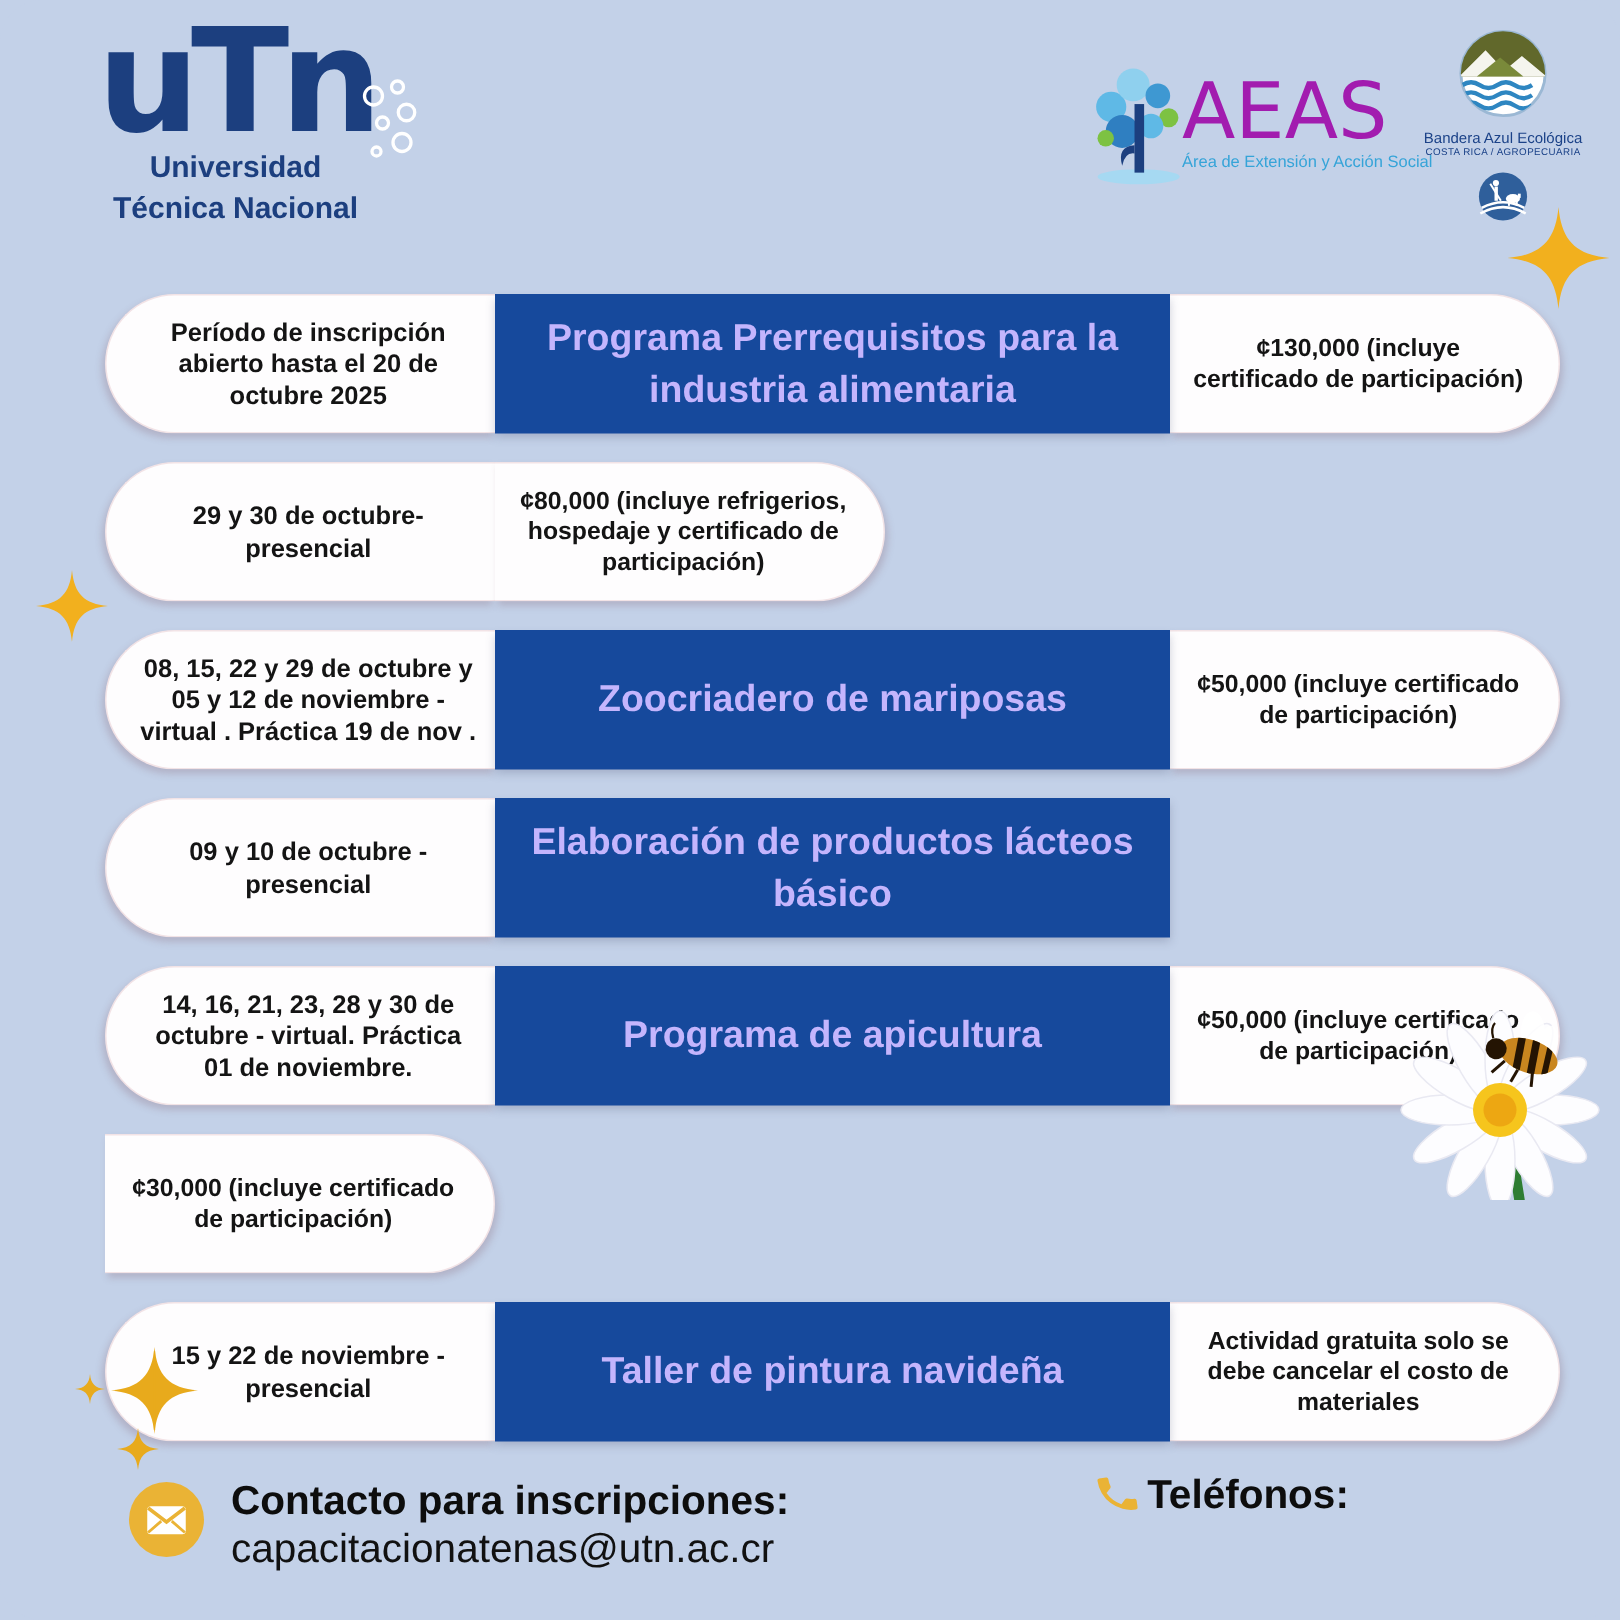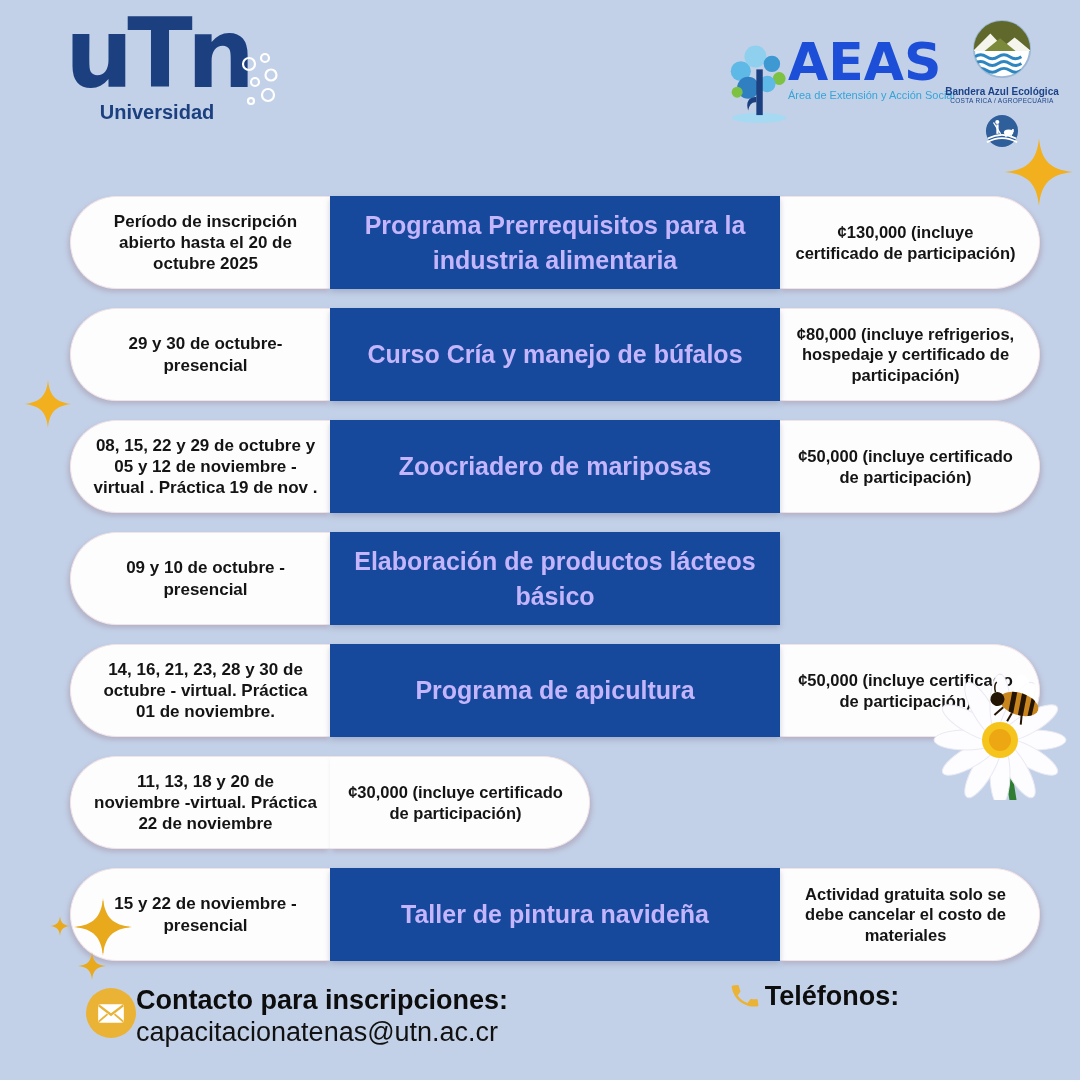--- a/index.html
+++ b/index.html
@@ -16,25 +16,25 @@
   .utn-word{font-family:"DejaVu Sans",sans-serif;font-size:96px;font-weight:bold;line-height:.92;letter-spacing:-6px;}
   .utn-name{font-size:20px;font-weight:bold;line-height:1.22;margin-top:2px;}
   .utn-bubbles{position:absolute;left:188px;top:42px;}
 
   .main-title{position:absolute;left:330px;top:18px;width:430px;text-align:center;
     color:#0c0c0c;font-weight:bold;font-size:33px;line-height:1.4;}
 
   .aeas{position:absolute;left:728px;top:36px;width:218px;}
   .aeas-tree{position:absolute;left:0;top:4px;}
   .aeas-text{margin-left:60px;}
-  .aeas-acronym{font-family:"DejaVu Sans",sans-serif;font-size:52px;font-weight:bold;color:#1d4ed8;line-height:1;}
+  .aeas-acronym{font-family:"DejaVu Sans",sans-serif;font-size:52px;font-weight:normal;color:#a21caf;line-height:1;margin-top:13px;}
   .aeas-sub{font-size:11px;color:#35a4d8;white-space:nowrap;margin-top:1px;}
 
   .bandera{position:absolute;left:942px;top:18px;width:120px;text-align:center;color:#1b4288;}
-  .bandera-l1{font-size:10px;font-weight:bold;margin-top:2px;white-space:nowrap;}
+  .bandera-l1{font-size:10px;font-weight:normal;margin-top:2px;white-space:nowrap;}
   .bandera-l2{font-size:6.5px;letter-spacing:.3px;}
 
   .farm-logo{position:absolute;left:985px;top:114px;}
 
   
   .rows{position:absolute;left:70px;top:196px;width:970px;display:flex;flex-direction:column;gap:19px;}
   .row{display:flex;height:93px;}
   .pill{background:#fefdfe;display:flex;align-items:center;justify-content:center;
     text-align:center;box-sizing:border-box;color:#141414;font-weight:bold;
     border:1px solid #f2e3e6;}
@@ -42,21 +42,21 @@
     padding:4px 12px 4px 22px;font-size:17px;line-height:1.25;
     box-shadow:-2px 3px 5px rgba(140,110,125,.30);}
   .course-box{width:450px;background:#16499c;color:#c4b5fd;display:flex;align-items:center;
     justify-content:center;text-align:center;font-weight:bold;font-size:25px;line-height:1.4;
     padding:0 18px;box-sizing:border-box;box-shadow:0 3px 6px rgba(80,85,120,.28);z-index:2;}
   .pill-right{width:260px;border-radius:0 48px 48px 0;border-left:none;
     padding:4px 22px 4px 14px;font-size:16.5px;line-height:1.25;
     box-shadow:2px 3px 5px rgba(140,110,125,.30);}
 
   
-  .contact{position:absolute;left:86px;top:984px;display:flex;align-items:flex-start;}
+  .contact{position:absolute;left:86px;top:984px;display:flex;align-items:flex-start;gap:18px;}
   .mail-badge{width:50px;height:50px;border-radius:50%;background:#eab335;display:flex;
     align-items:center;justify-content:center;margin-top:4px;flex:none;}
   .contact-label{font-size:27px;font-weight:bold;color:#0d0d0d;line-height:1.2;}
   .contact-email{font-size:27px;color:#111;line-height:1.25;}
 
   .phones{position:absolute;left:588px;top:980px;width:452px;text-align:center;color:#0d0d0d;}
   .phones-head{display:flex;align-items:center;justify-content:center;gap:4px;}
   .phones-label{font-size:27px;font-weight:bold;}
   .phones-numbers{font-size:27px;margin-top:1px;}
 
@@ -65,20 +65,21 @@
   .bee-daisy{position:absolute;left:922px;top:660px;z-index:5;}
 </style>
 </head>
 <body>
 
 <div class="poster">
 
   <div class="utn">
     <div class="utn-word">uTn</div>
     <div class="utn-name">Universidad</div>
+    <div class="utn-name">Técnica Nacional</div>
     <svg class="utn-bubbles" width="42" height="58" viewBox="0 0 42 58">
       <g fill="none" stroke="#ffffff" stroke-width="2.2">
         <circle cx="9" cy="12" r="6"></circle>
         <circle cx="25" cy="6" r="4"></circle>
         <circle cx="31" cy="23" r="5.5"></circle>
         <circle cx="15" cy="30" r="4"></circle>
         <circle cx="28" cy="43" r="6"></circle>
         <circle cx="11" cy="49" r="3"></circle>
       </g>
     </svg>
@@ -143,39 +144,37 @@
   </svg>
 
   <div class="rows">
     <div class="row">
       <div class="pill pill-left">Período de inscripción abierto hasta el 20 de octubre 2025</div>
       <div class="course-box">Programa Prerrequisitos para la industria alimentaria</div>
       <div class="pill pill-right">¢130,000 (incluye certificado de participación)</div>
     </div>
     <div class="row">
       <div class="pill pill-left">29 y 30 de octubre- presencial</div>
-      <div class="course-box">Curso Cría y manejo de búfalos</div>
       <div class="pill pill-right">¢80,000 (incluye refrigerios, hospedaje y certificado de participación)</div>
     </div>
     <div class="row">
       <div class="pill pill-left">08, 15, 22 y 29 de octubre y 05 y 12 de noviembre - virtual . Práctica 19 de nov .</div>
       <div class="course-box">Zoocriadero de mariposas</div>
       <div class="pill pill-right">¢50,000 (incluye certificado de participación)</div>
     </div>
     <div class="row">
       <div class="pill pill-left">09 y 10 de octubre - presencial</div>
       <div class="course-box">Elaboración de productos lácteos básico</div>
     </div>
     <div class="row">
       <div class="pill pill-left">14, 16, 21, 23, 28 y 30 de octubre - virtual. Práctica 01 de noviembre.</div>
       <div class="course-box">Programa de apicultura</div>
       <div class="pill pill-right">¢50,000 (incluye certificado de participación)</div>
     </div>
     <div class="row">
-      <div class="pill pill-left">11, 13, 18 y 20 de noviembre -virtual. Práctica 22 de noviembre</div>
       <div class="pill pill-right">¢30,000 (incluye certificado de participación)</div>
     </div>
     <div class="row">
       <div class="pill pill-left">15 y 22 de noviembre - presencial</div>
       <div class="course-box">Taller de pintura navideña</div>
       <div class="pill pill-right">Actividad gratuita solo se debe cancelar el costo de materiales</div>
     </div>
   </div>
 
   <div class="contact">

